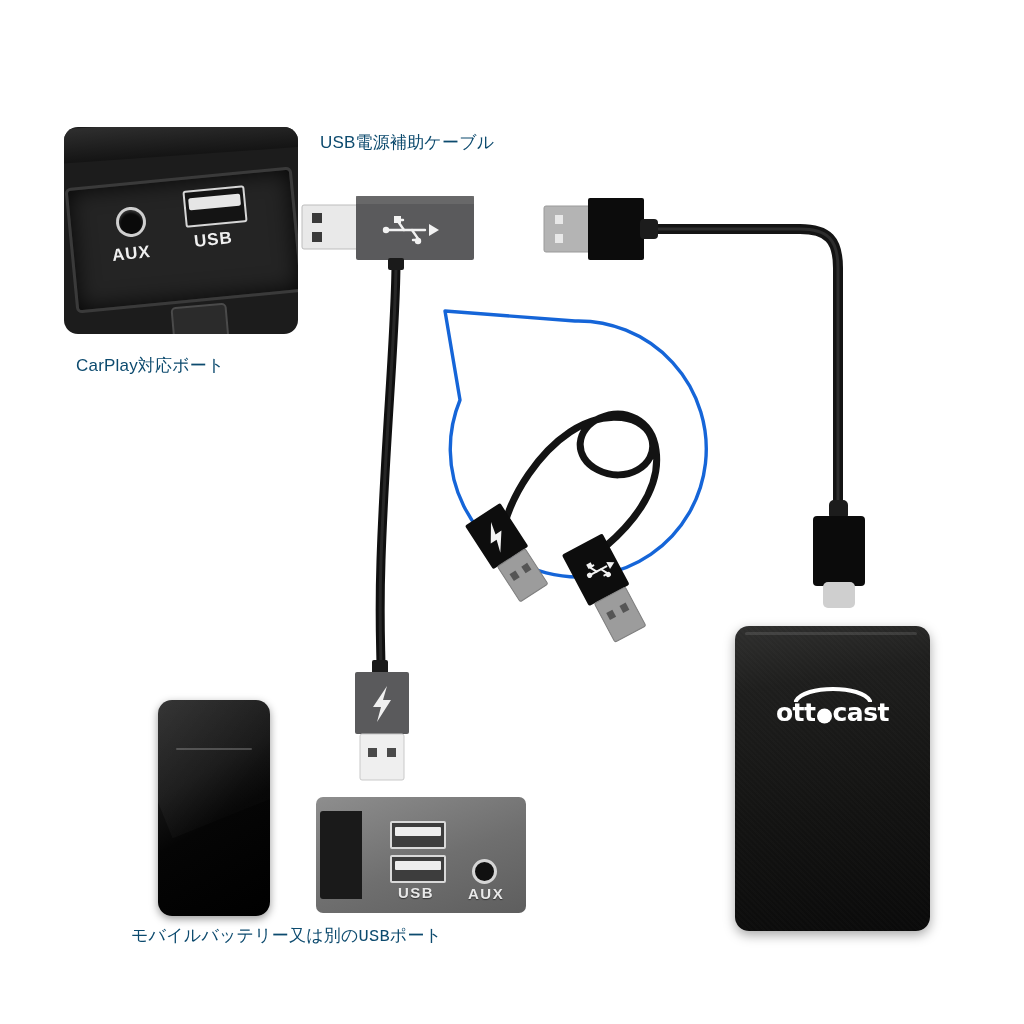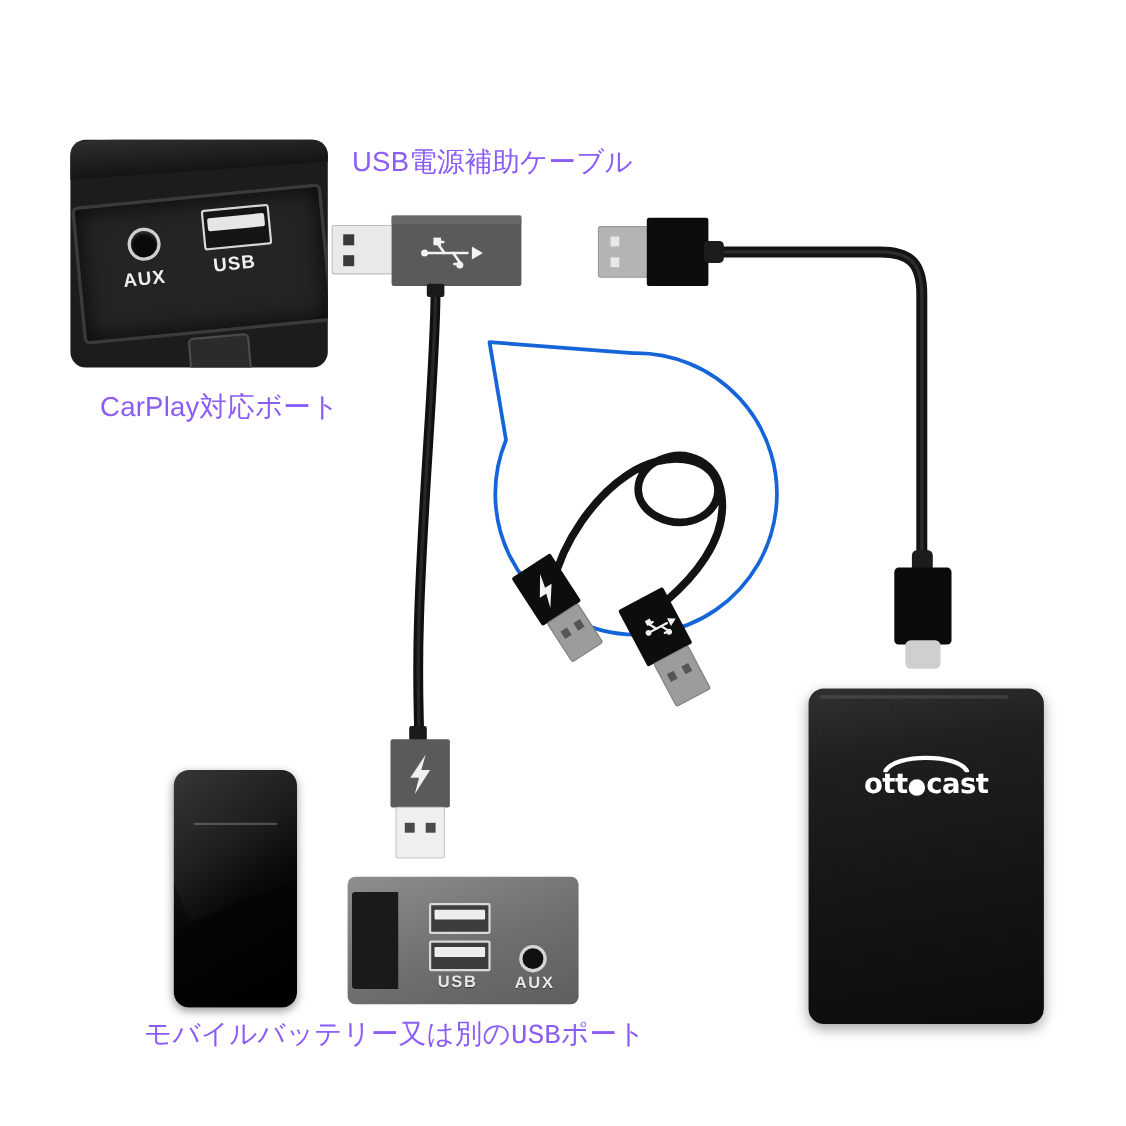--- a/index.html
+++ b/index.html
@@ -10,27 +10,27 @@
   #stage {
     position: relative;
     width: 1024px;
     height: 1024px;
     background: #ffffff;
     overflow: hidden;
     font-family: "Liberation Sans", "DejaVu Sans", sans-serif;
   }
   .label {
     position: absolute;
-    color: #8b5cf6;
-    font-size: 25px;
+    color: #0c4a6e;
+    font-size: 17px;
     line-height: 1.1;
     white-space: nowrap;
     letter-spacing: 0.2px;
   }
-  #label-carplay   { left: 91px;  top: 357px; }
+  #label-carplay   { left: 76px;  top: 357px; }
   #label-usbpower  { left: 320px; top: 134px; }
   #label-typeac    { left: 679px; top: 135px; }
   #label-battery   { left: 131px; top: 928px; font-family: Liberation Mono, monospace; }
 
   .svg-layer {
     position: absolute;
     left: 0; top: 0;
     width: 1024px;
     height: 1024px;
   }
@@ -202,21 +202,21 @@
     left: 18px; top: 48px;
     width: 76px; height: 2px;
     background: rgba(255,255,255,0.22);
     border-radius: 2px;
   }
 
   
   #ottocast-device {
     position: absolute;
     left: 735px; top: 626px;
-    width: 214px; height: 305px;
+    width: 195px; height: 305px;
     border-radius: 14px;
     background: linear-gradient(170deg,#30302f 0%, #1e1e1d 20%, #131312 60%, #0a0a0a 100%);
     box-shadow: 0 4px 12px rgba(0,0,0,0.35);
     overflow: hidden;
   }
   #ottocast-device .texture {
     position: absolute;
     inset: 0;
     background:
       repeating-linear-gradient(45deg, rgba(255,255,255,0.012) 0 2px, rgba(0,0,0,0.012) 2px 4px);

